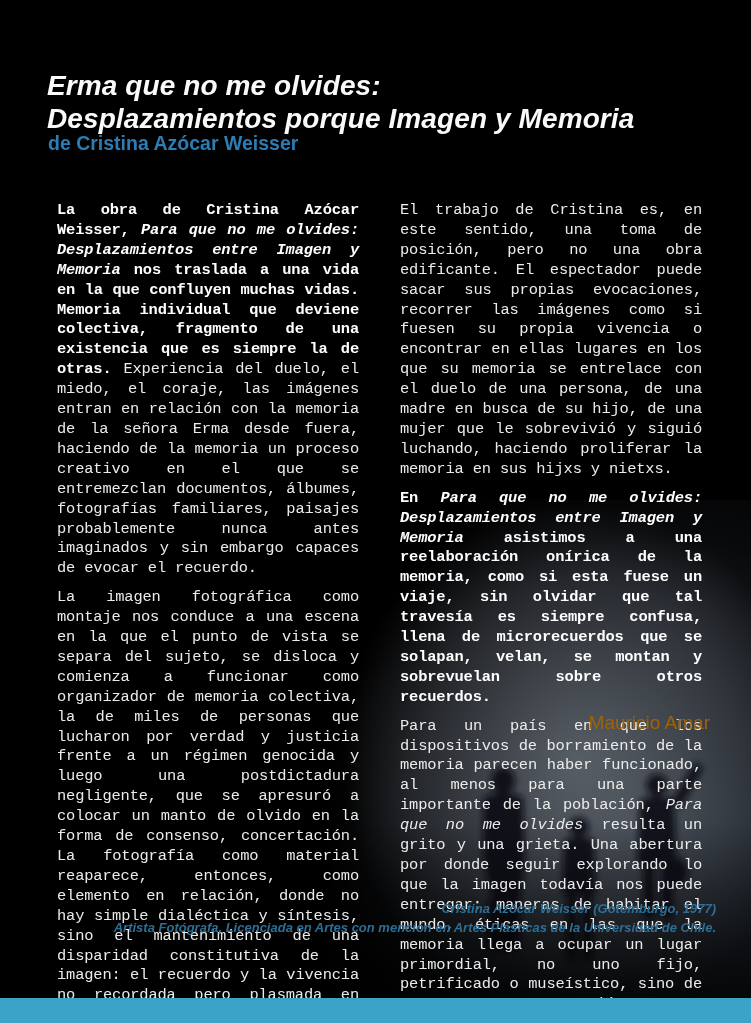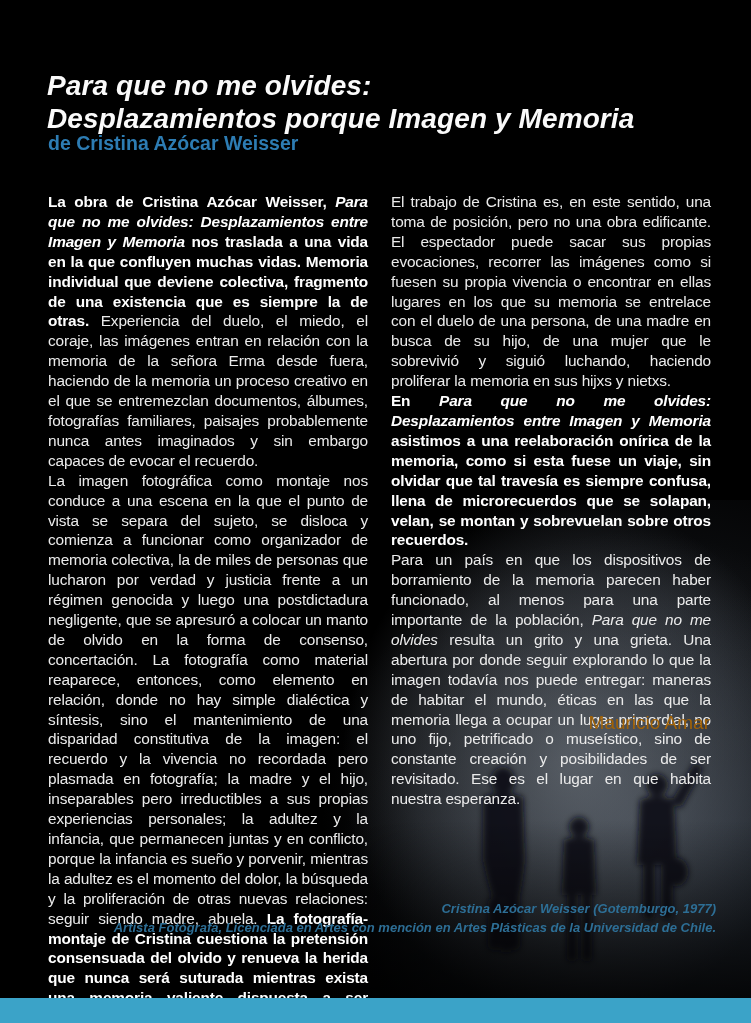--- a/index.html
+++ b/index.html
@@ -41,21 +41,21 @@
     position:absolute; left:48px; top:192px; width:663px;
     display:flex; gap:23px;
   }
   .col{
     width:320px;
     color:var(--body_text,#ebebeb);
     font-size:15.4px; line-height:19.9px; letter-spacing:-0.15px;
     text-align:justify;
     hyphens:auto; -webkit-hyphens:auto;
   }
-  .col p{margin:0; padding:0;}
+  .col p{margin:9px; padding:0;font-family:Liberation Mono, monospace;}
   .seg-regular{font-weight:400;}
   .seg-bold{font-weight:700; color:#ffffff;}
   .seg-italic{font-style:italic;}
   .seg-bold-italic{font-weight:700; font-style:italic; color:#ffffff;}
   
   .signature{
     position:absolute; right:41px; top:712px;
     color:#a16207; font-size:19px;
   }
   
@@ -106,21 +106,21 @@
         <path d="M380,302 L404,262 L412,268 L390,308 Z"></path>
         <ellipse cx="386" cy="372" rx="11" ry="14"></ellipse>
         <rect x="352" y="362" width="12" height="58" rx="5"></rect>
         <rect x="370" y="362" width="12" height="58" rx="5"></rect>
       </g>
     </svg>
   </div>
   <div class="photo-fade"></div>
 
   <div class="title">
-    <div>Para que no me olvides:</div>
+    <div>Erma que no me olvides:</div>
     <div>Desplazamientos porque Imagen y Memoria</div>
   </div>
   <div class="byline">de Cristina Azócar Weisser</div>
 
   <div class="columns">
     <div class="col">
         <p><span class="seg-bold">La obra de Cristina Azócar Weisser, </span><span class="seg-bold-italic">Para que no me olvides: Desplazamientos entre Imagen y Memoria </span><span class="seg-bold">nos traslada a una vida en la que confluyen muchas vidas. Memoria individual que deviene colectiva, fragmento de una existencia que es siempre la de otras. </span><span class="seg-regular">Experiencia del duelo, el miedo, el coraje, las imágenes entran en relación con la memoria de la señora Erma desde fuera, haciendo de la memoria un proceso creativo en el que se entremezclan documentos, álbumes, fotografías familiares, paisajes probablemente nunca antes imaginados y sin embargo capaces de evocar el recuerdo.</span></p>
         <p><span class="seg-regular">La imagen fotográfica como montaje nos conduce a una escena en la que el punto de vista se separa del sujeto, se disloca y comienza a funcionar como organizador de memoria colectiva, la de miles de personas que lucharon por verdad y justicia frente a un régimen genocida y luego una postdictadura negligente, que se apresuró a colocar un manto de olvido en la forma de consenso, concertación. La fotografía como material reaparece, entonces, como elemento en relación, donde no hay simple dialéctica y síntesis, sino el mantenimiento de una disparidad constitutiva de la imagen: el recuerdo y la vivencia no recordada pero plasmada en fotografía; la madre y el hijo, inseparables pero irreductibles a sus propias experiencias personales; la adultez y la infancia, que permanecen juntas y en conflicto, porque la infancia es sueño y porvenir, mientras la adultez es el momento del dolor, la búsqueda y la proliferación de otras nuevas relaciones: seguir siendo madre, abuela. </span><span class="seg-bold">La fotografía-montaje de Cristina cuestiona la pretensión consensuada del olvido y renueva la herida que nunca será suturada mientras exista una memoria valiente dispuesta a ser expuesta.</span></p>
       </div>
     <div class="col">

